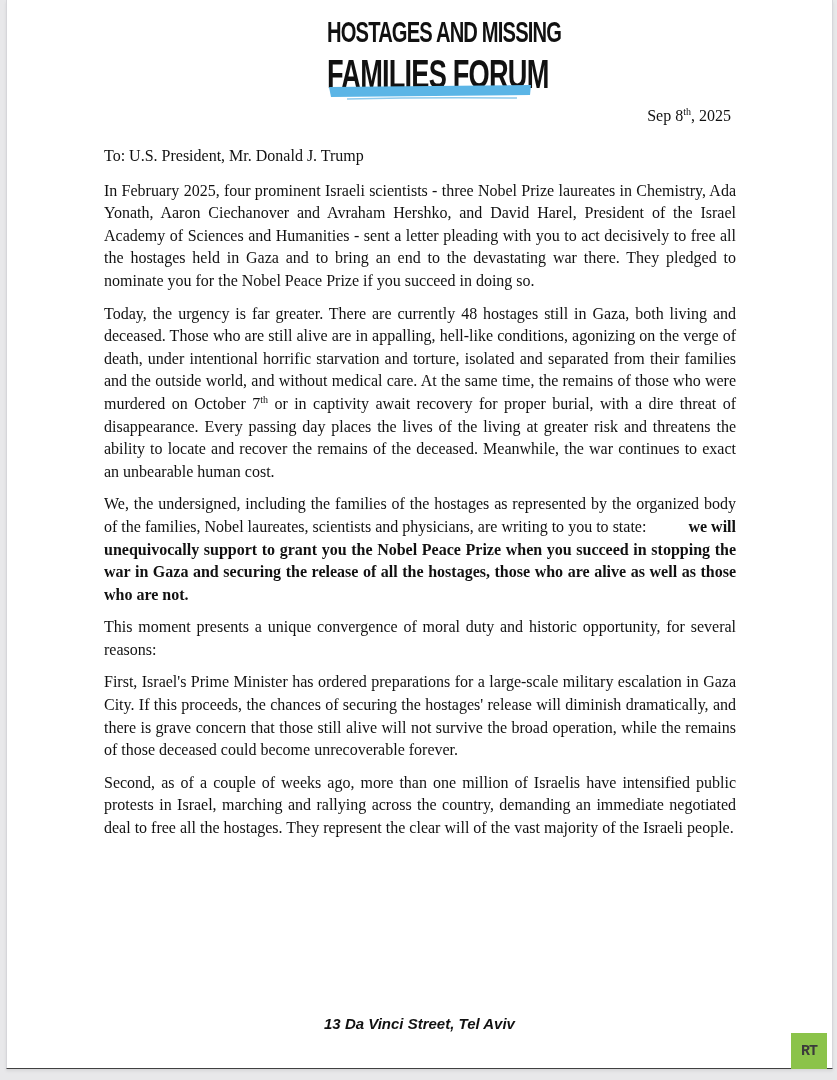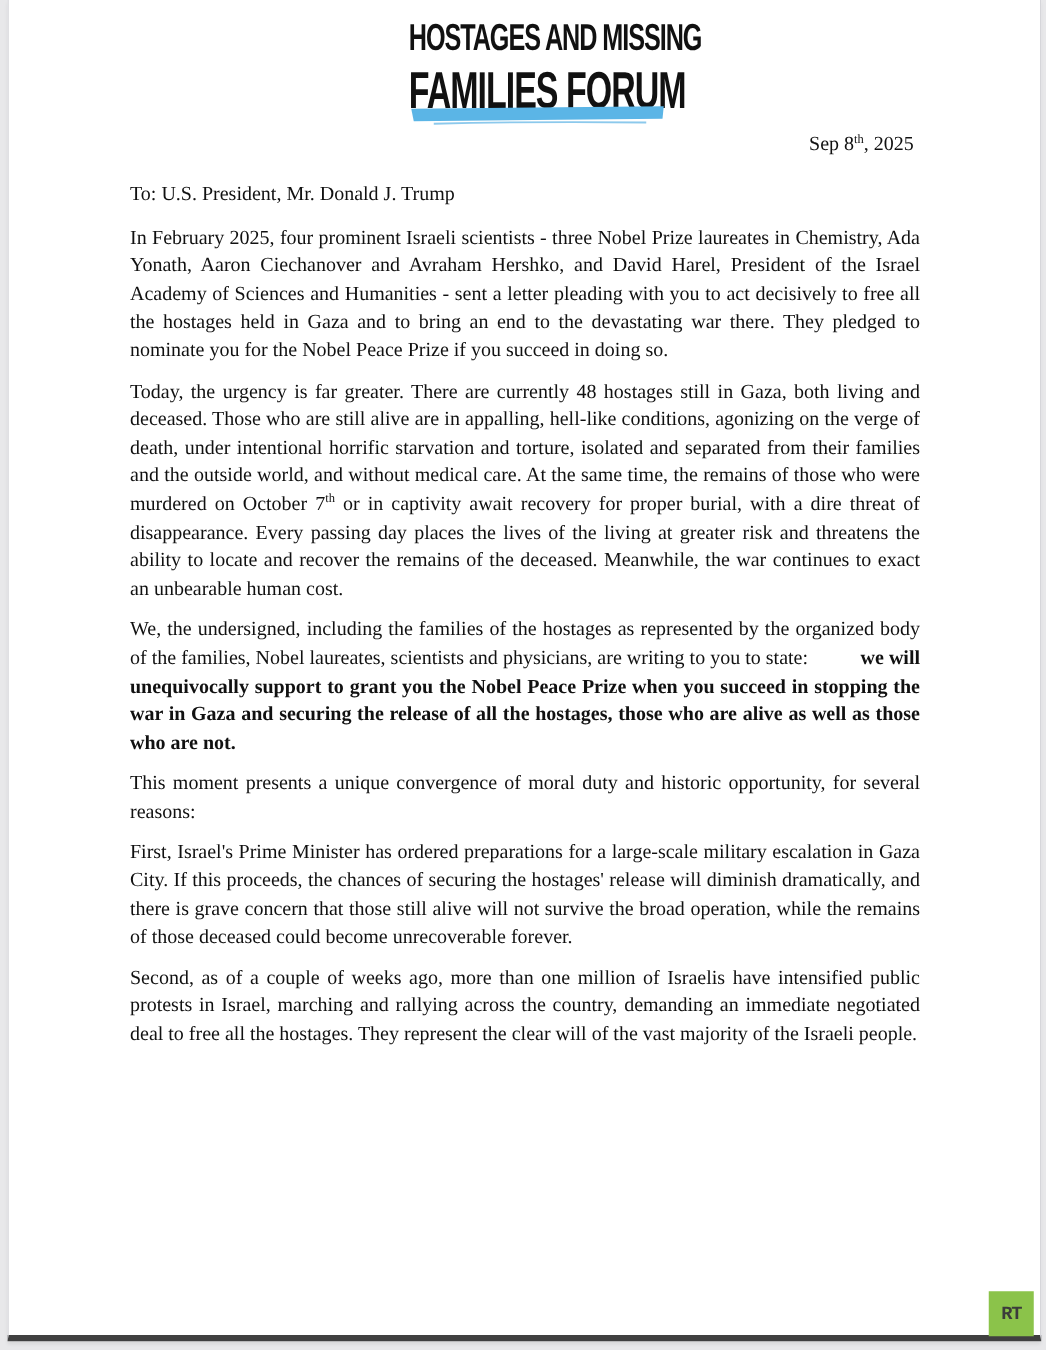--- a/index.html
+++ b/index.html
@@ -9,21 +9,21 @@
       position: relative;
       font-family: "Liberation Serif", "DejaVu Serif", serif;
       color: #111;
     }
     .page {
       position: absolute;
       left: 6px; top: 0; width: 825px; height: 1068px;
       background: #ffffff;
       border-left: 1px solid #d6d6da;
       border-right: 1px solid #d6d6da;
-      border-bottom: 5px solid #404040;
+      border-bottom: 1px solid #404040;
       box-shadow: 0 2px 3px rgba(0,0,0,0.08);
     }
     .logo {
       position: absolute; left: 316px; top: 12px; width: 214px; height: 90px;
     }
     .logo-line {
       font-family: "Liberation Sans", "DejaVu Sans", sans-serif;
       font-weight: bold;
       color: #111;
       white-space: nowrap;
@@ -88,16 +88,17 @@
     <p class="to">To: U.S. President, Mr. Donald J. Trump</p>
     <p class="para">In February 2025, four prominent Israeli scientists - three Nobel Prize laureates in Chemistry, Ada Yonath, Aaron Ciechanover and Avraham Hershko, and David Harel, President of the Israel Academy of Sciences and Humanities - sent a letter pleading with you to act decisively to free all the hostages held in Gaza and to bring an end to the devastating war there. They pledged to nominate you for the Nobel Peace Prize if you succeed in doing so.</p>
     <p class="para"><span>Today, the urgency is far greater. There are currently 48 hostages still in Gaza, both living and deceased. Those who are still alive are in appalling, hell-like conditions, agonizing on the verge of death, under intentional horrific starvation and torture, isolated and separated from their families and the outside world, and without medical care. At the same time, the remains of those who were murdered on October 7</span><sup>th</sup><span> or in captivity await recovery for proper burial, with a dire threat of disappearance. Every passing day places the lives of the living at greater risk and threatens the ability to locate and recover the remains of the deceased. Meanwhile, the war continues to exact an unbearable human cost.</span></p>
     <p class="para"><span>We, the undersigned, including the families of the hostages as represented by the organized body of the families, Nobel laureates, scientists and physicians, are writing to you to state: </span><span class="bold">we will unequivocally support to grant you the Nobel Peace Prize when you succeed in stopping the war in Gaza and securing the release of all the hostages, those who are alive as well as those who are not.</span></p>
     <p class="para">This moment presents a unique convergence of moral duty and historic opportunity, for several reasons:</p>
     <p class="para">First, Israel's Prime Minister has ordered preparations for a large-scale military escalation in Gaza City. If this proceeds, the chances of securing the hostages' release will diminish dramatically, and there is grave concern that those still alive will not survive the broad operation, while the remains of those deceased could become unrecoverable forever.</p>
     <p class="para">Second, as of a couple of weeks ago, more than one million of Israelis have intensified public protests in Israel, marching and rallying across the country, demanding an immediate negotiated deal to free all the hostages. They represent the clear will of the vast majority of the Israeli people.</p>
   </div>
 
   <div class="footer">
+    <div>13 Da Vinci Street, Tel Aviv</div>
   </div>
 </div>
 
 <div class="rt-badge">RT</div>
 
 </body></html>

